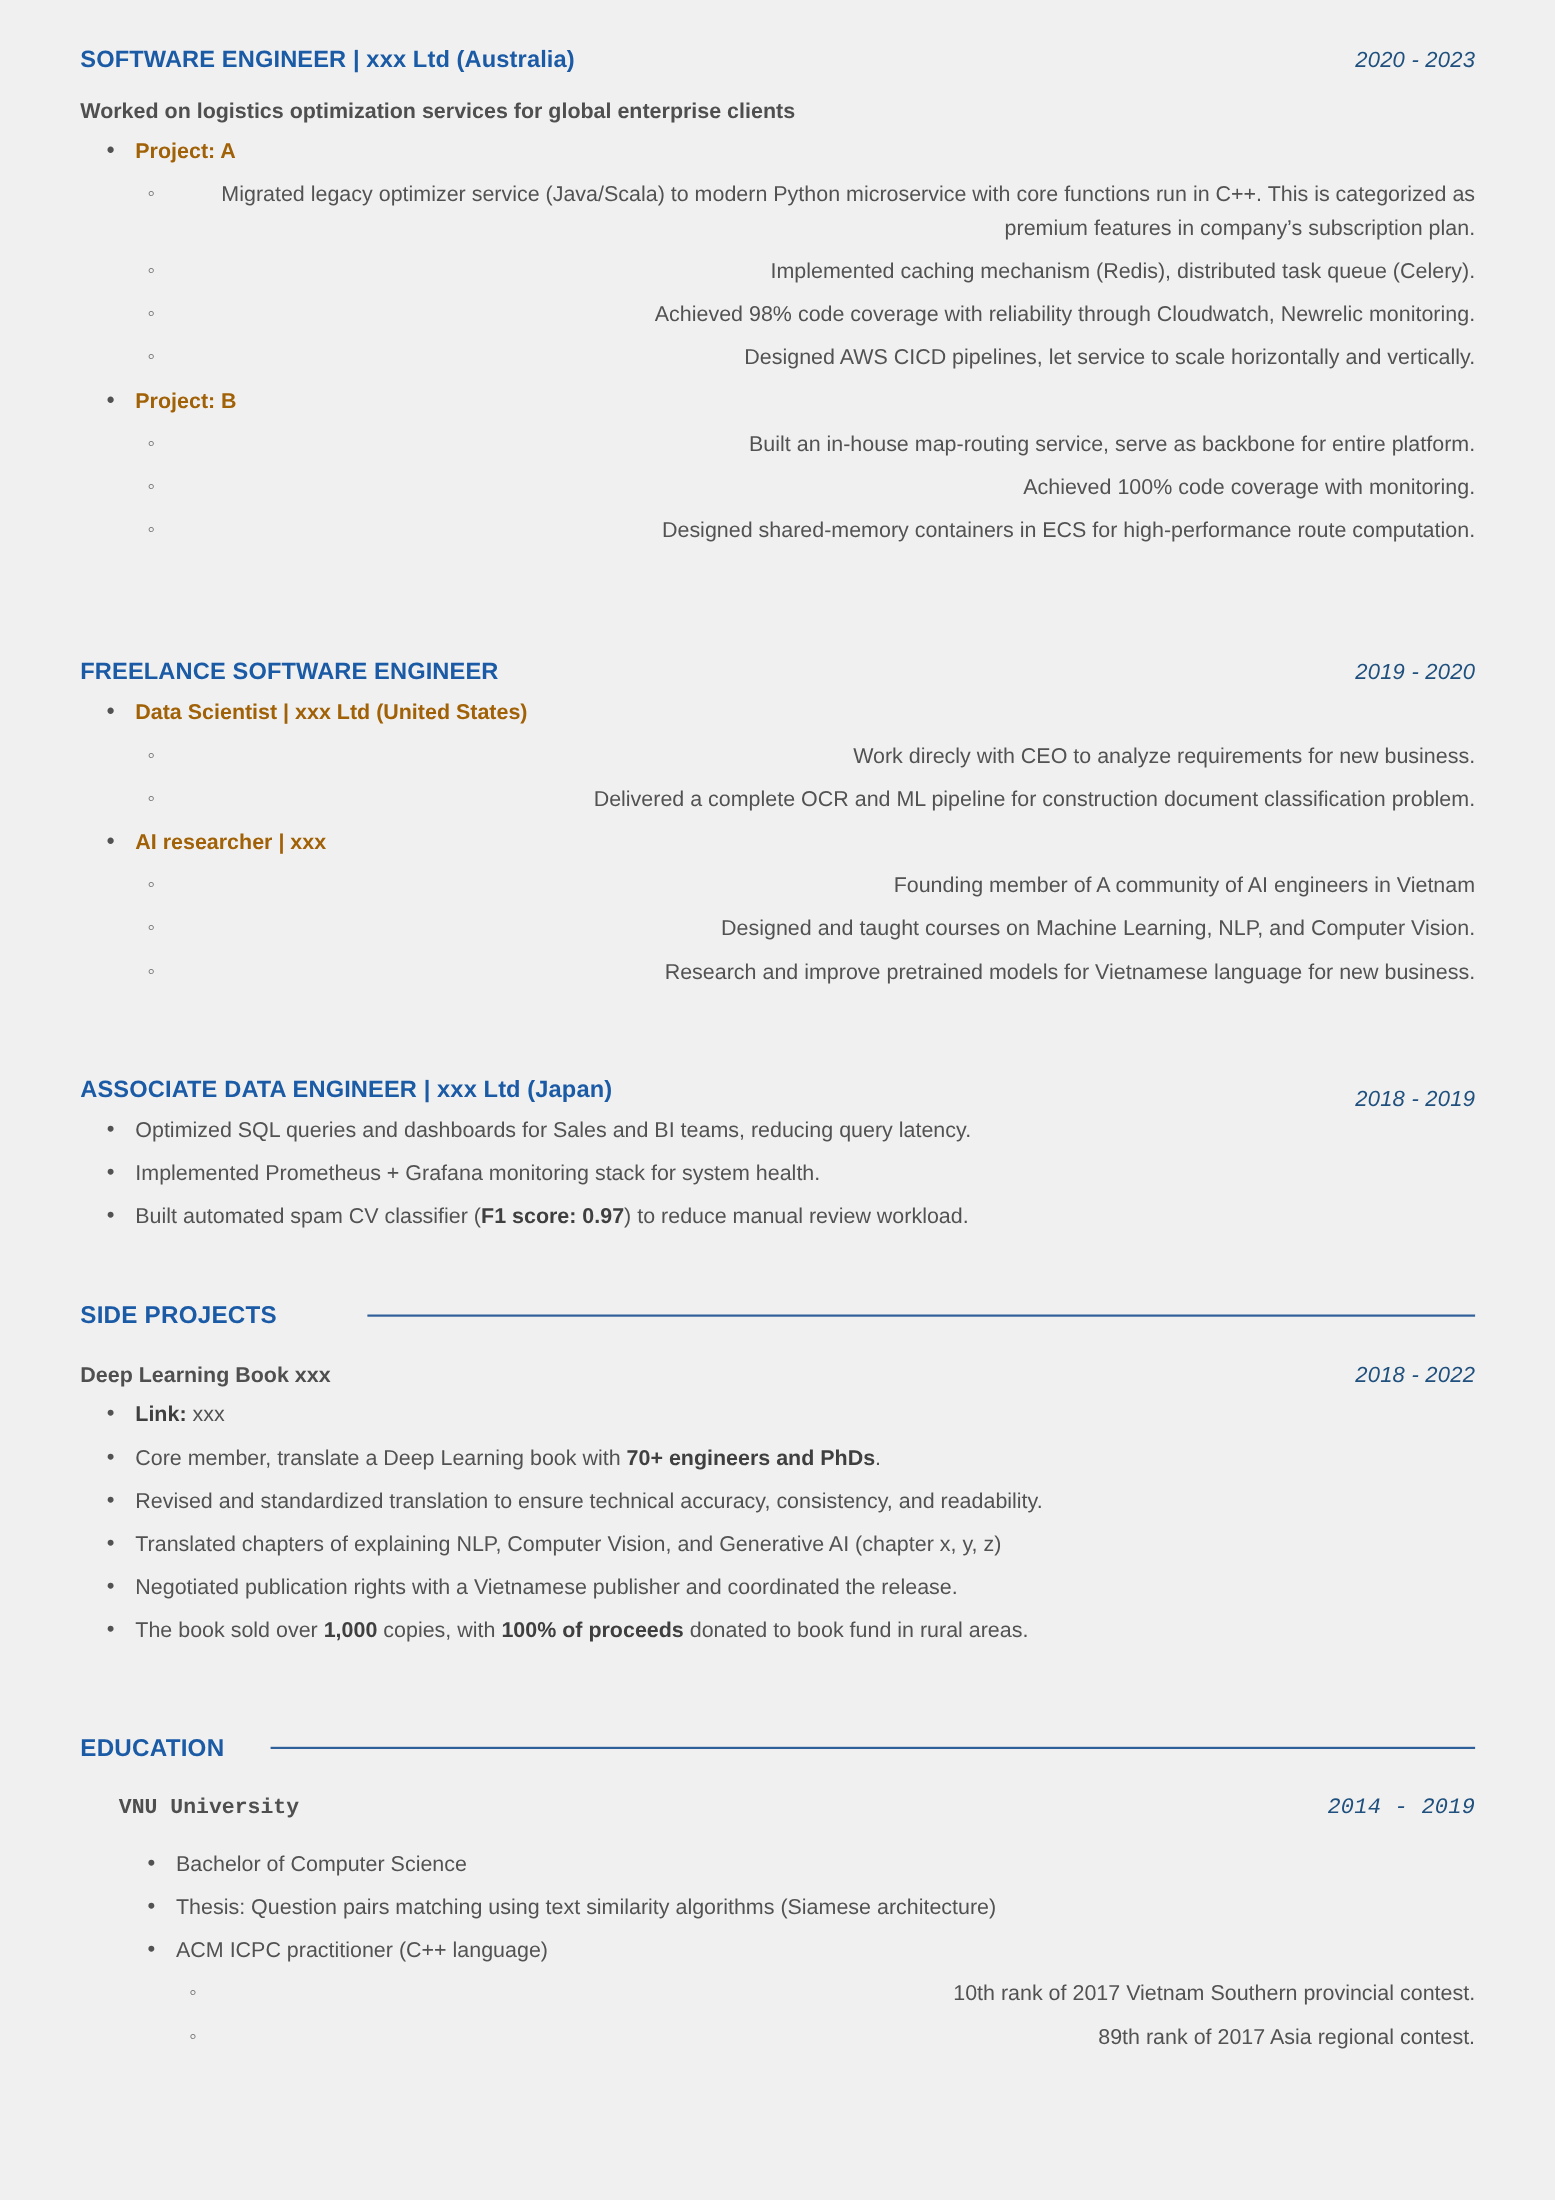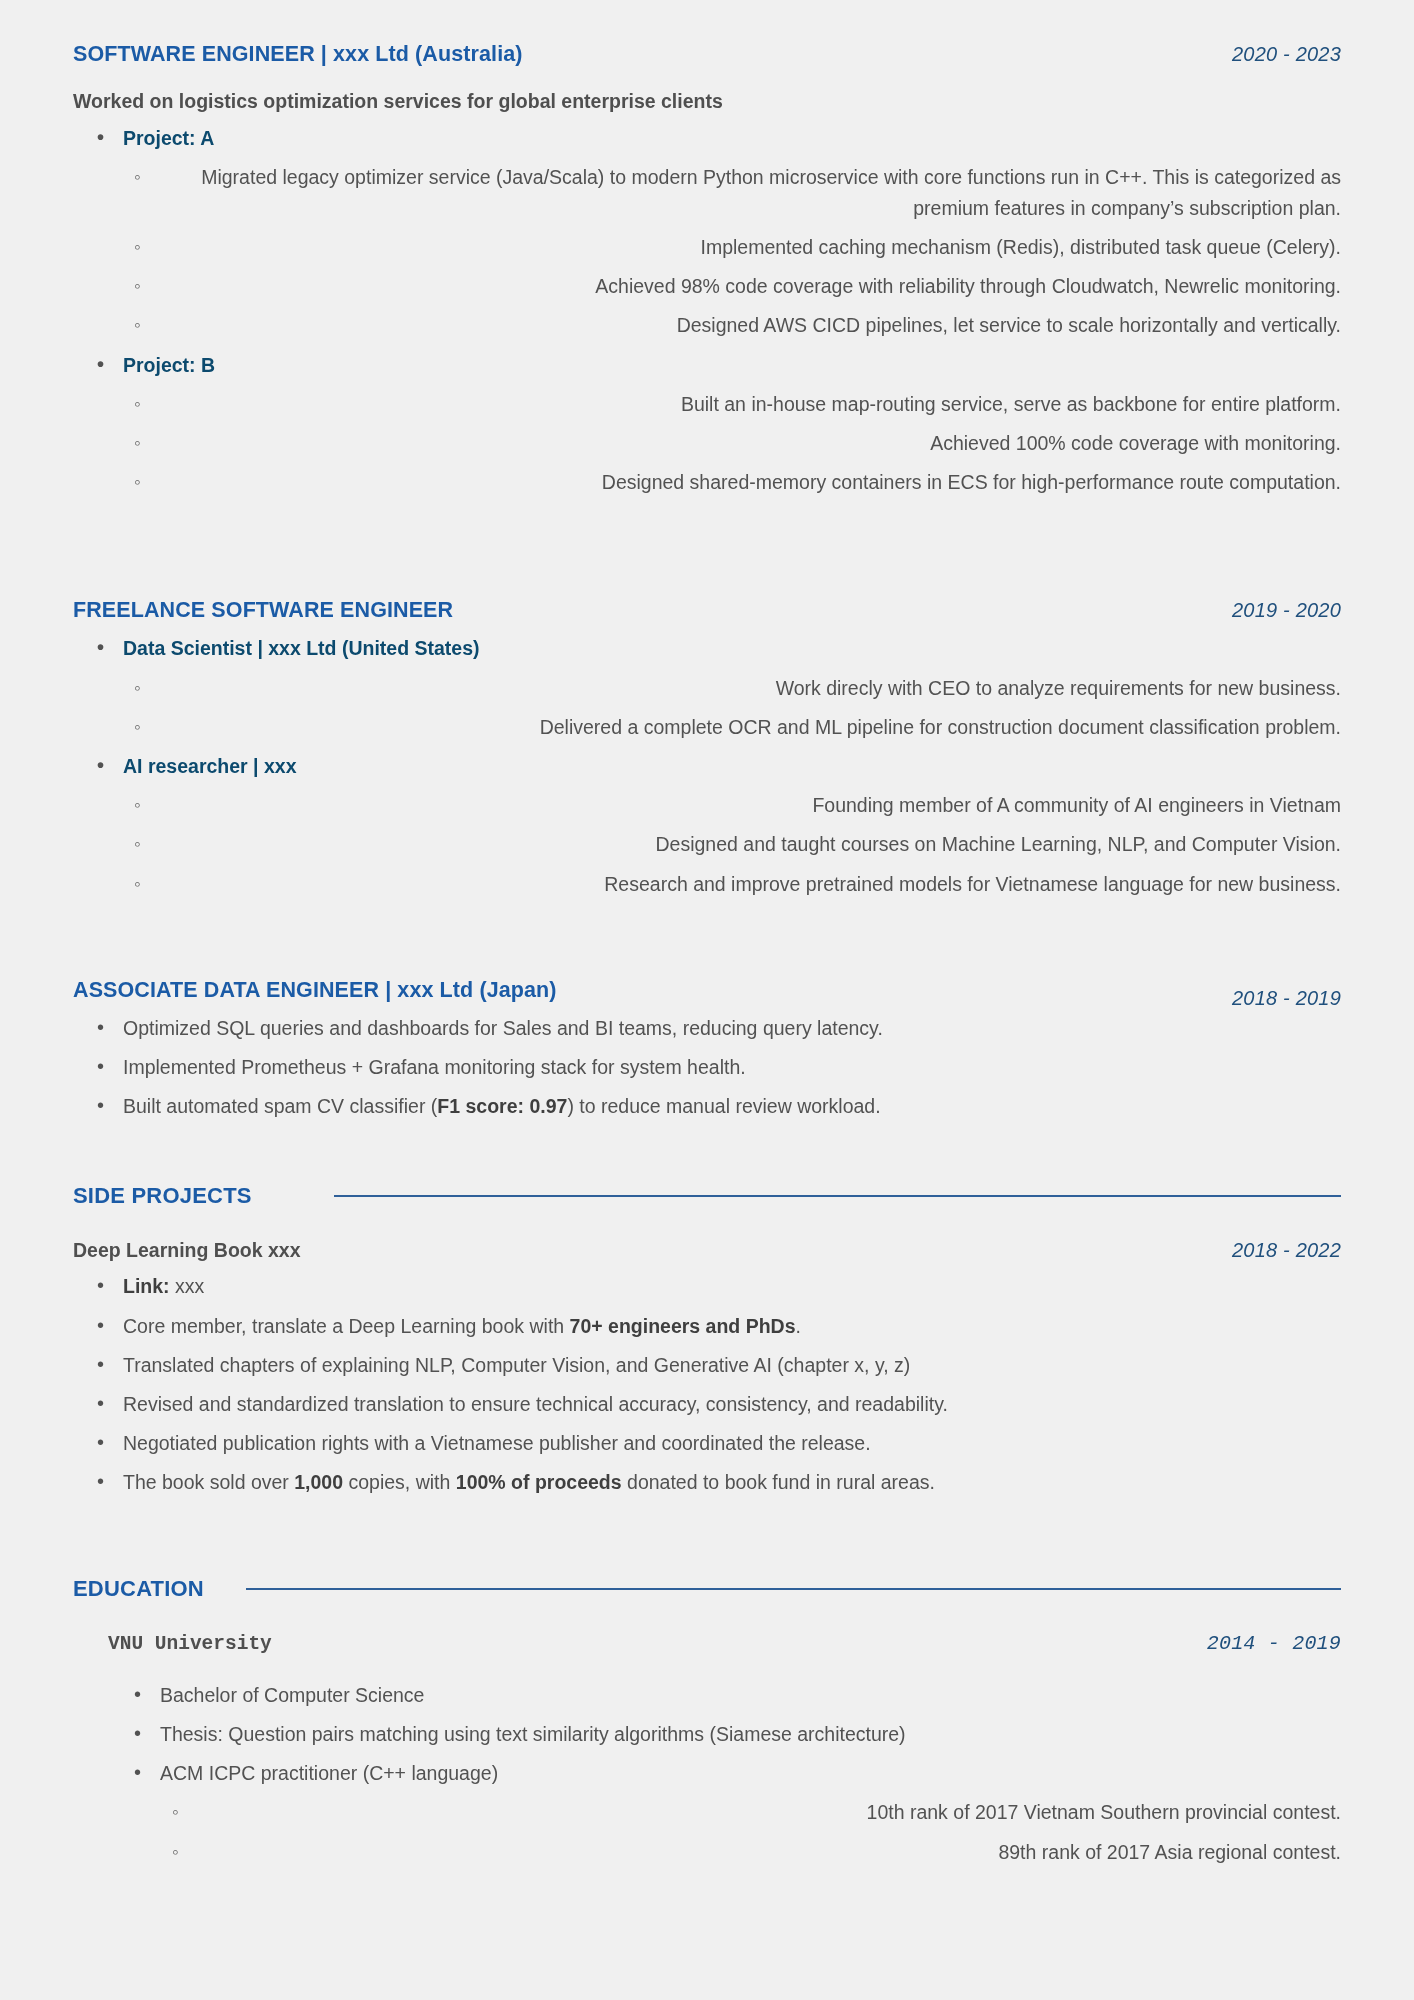--- a/index.html
+++ b/index.html
@@ -111,21 +111,21 @@
     color: #525252;
   }
   li.l2::before {
     content: "\25E6";
     position: absolute;
     left: 4px;
     top: 0px;
     font-size: 19px;
     color: #6a6a6a;
   }
-  li.bold-item { font-weight: bold; color: #0c4a6e; }
+  li.bold-item { font-weight: bold; color: #a16207; }
   li b, .bold { font-weight: bold; color: #3f3f3f; }
 
   .edu-entry-head {
     display: flex;
     align-items: baseline;
     justify-content: space-between;
     width: 100%;
     padding-left: 35px;
     box-sizing: border-box;
     font-family: Liberation Mono, monospace;
@@ -225,22 +225,22 @@
 
   <div>
     <div class="proj-head">
       <div class="proj-name">Deep Learning Book xxx</div>
       <div class="job-date">2018 - 2022</div>
     </div>
 
     <ul>
       <li class="l1"><b>Link:</b><span> xxx</span></li>
       <li class="l1"><span>Core member, translate a Deep Learning book with </span><b>70+ engineers and PhDs</b><span>.</span></li>
+      <li class="l1"><span>Revised and standardized translation to ensure technical accuracy, consistency, and readability.</span></li>
       <li class="l1"><span>Translated chapters of explaining NLP, Computer Vision, and Generative AI (chapter x, y, z)</span></li>
-      <li class="l1"><span>Revised and standardized translation to ensure technical accuracy, consistency, and readability.</span></li>
       <li class="l1"><span>Negotiated publication rights with a Vietnamese publisher and coordinated the release.</span></li>
       <li class="l1"><span>The book sold over </span><b>1,000</b><span> copies, with </span><b>100% of proceeds</b><span> donated to book fund in rural areas.</span></li>
     </ul>
   </div>
 
   <div class="sp-78"></div>
 
   <div class="section-head rule-pad-edu">
     <div class="sh-text">EDUCATION</div>
     <div class="sh-rule"></div>

